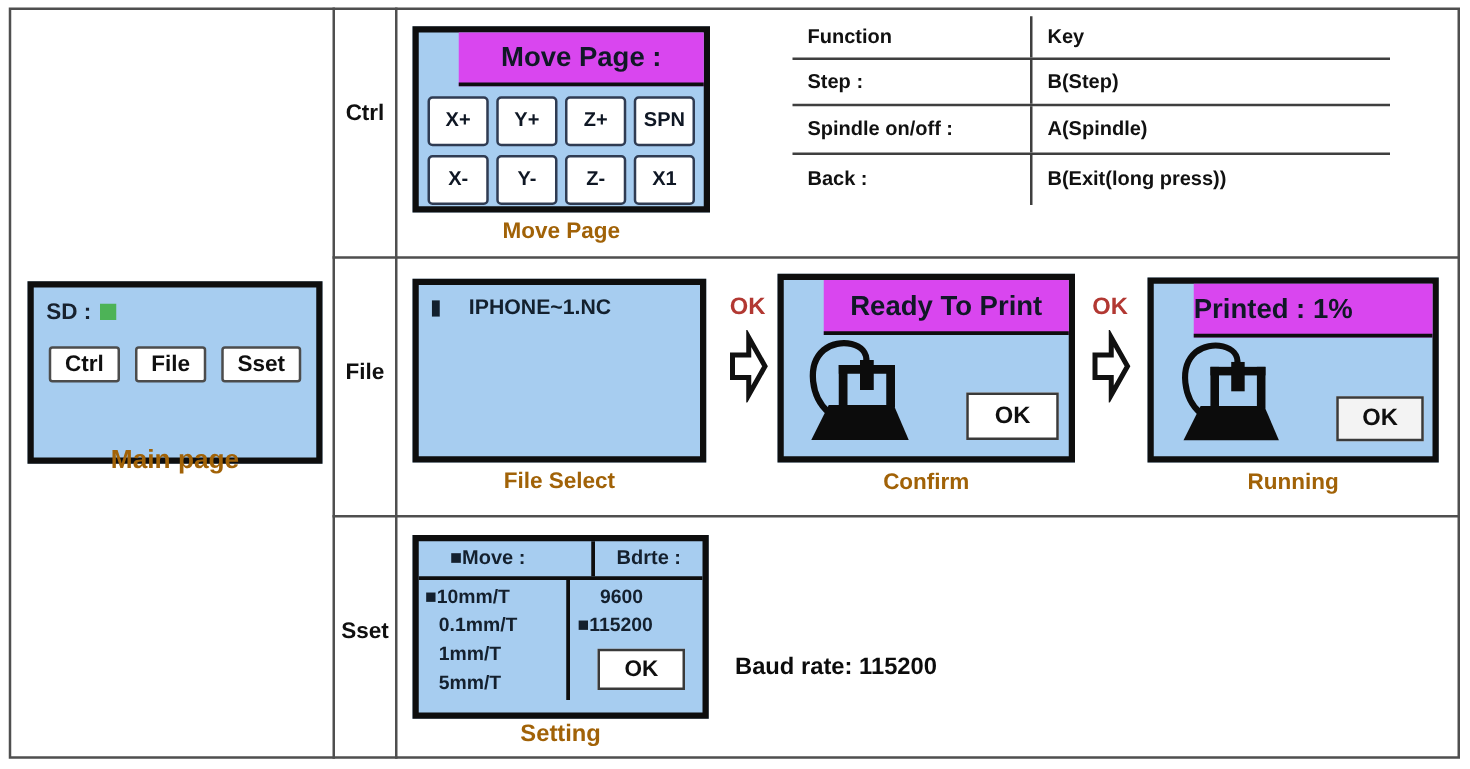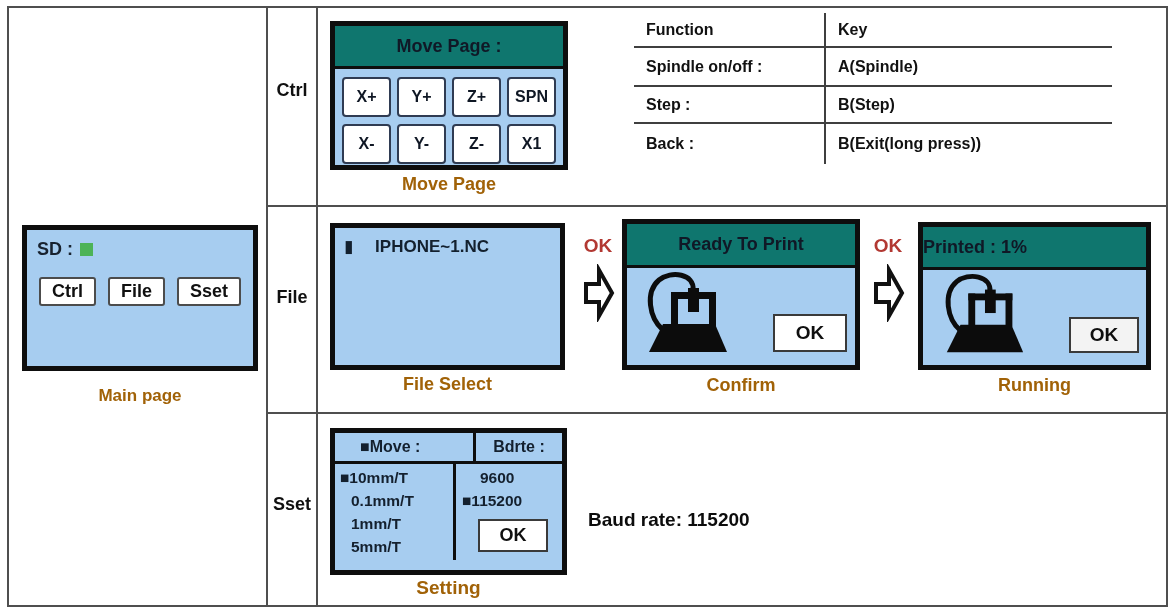--- a/index.html
+++ b/index.html
@@ -11,22 +11,22 @@
   .abs{position:absolute;box-sizing:border-box;}
 
   
   .frame{left:7px;top:6px;width:1161px;height:601px;border:2px solid #4f4f4f;}
   .vline{width:2px;background:#4f4f4f;top:6px;height:601px;}
   .hline{height:2px;background:#4f4f4f;left:266px;width:902px;}
   .rowlabel{left:266px;width:52px;text-align:center;font-size:18px;color:#101010;}
 
   
   .screen{border:5px solid #0e0e0e;background:#a7cdf0;}
-  .scr-header{background:#0f766e;border-bottom:3px solid #0e0e0e;display:flex;align-items:center;
-    justify-content:center;color:#101826;font-size:18px;}
+  .scr-header{background:#d946ef;border-bottom:3px solid #0e0e0e;display:flex;align-items:center;
+    justify-content:center;color:#101826;font-size:22px;margin-left:32px;}
   .caption{text-align:center;font-size:18px;color:#a16207;}
 
   
   .mp-grid{display:grid;grid-template-columns:repeat(4,1fr);gap:7px 6px;padding:8px 7px;}
   .key-btn{background:#ffffff;border:2px solid #2f3b52;border-radius:4px;height:36px;
     display:flex;align-items:center;justify-content:center;font-size:16px;color:#0f1724;}
 
   
   .fk-row{display:flex;align-items:center;border-bottom:2px solid #3f3f3f;}
   .fk-row.last{border-bottom:none;}
@@ -85,46 +85,46 @@
     <div class="key-btn">X1</div>
   </div>
 </div>
 <div class="abs caption" style="left:330px;top:174px;width:238px">Move Page</div>
 
 <div class="abs" style="left:634px;top:13px;width:478px">
   <div class="fk-row" style="height:33px">
     <div class="fk-c1">Function</div>
     <div class="fk-c2">Key</div>
   </div>
+  <div class="fk-row" style="height:35px">
+    <div class="fk-c1">Step :</div>
+    <div class="fk-c2">B(Step)</div>
+  </div>
   <div class="fk-row" style="height:37px">
     <div class="fk-c1">Spindle on/off :</div>
     <div class="fk-c2">A(Spindle)</div>
-  </div>
-  <div class="fk-row" style="height:35px">
-    <div class="fk-c1">Step :</div>
-    <div class="fk-c2">B(Step)</div>
   </div>
   <div class="fk-row last" style="height:40px">
     <div class="fk-c1">Back :</div>
     <div class="fk-c2">B(Exit(long press))</div>
   </div>
 </div>
 
 <div class="abs screen" style="left:22px;top:225px;width:236px;height:146px">
   <div class="sd-row">
     <span>SD :</span>
     <span class="sd-dot"></span>
   </div>
   <div class="mainpage-btns">
     <button class="mainpage-btn">Ctrl</button>
     <button class="mainpage-btn">File</button>
     <button class="mainpage-btn">Sset</button>
   </div>
 </div>
-<div class="abs caption" style="left:22px;top:386px;width:236px;font-size:17px">Main page</div>
+<div class="abs caption" style="left:22px;top:356px;width:236px;font-size:21px">Main page</div>
 
 <div class="abs screen" style="left:330px;top:223px;width:235px;height:147px">
   <div class="file-row">
     <span>▮</span>
     <span style="margin-left:17px">IPHONE~1.NC</span>
   </div>
 </div>
 <div class="abs caption" style="left:330px;top:374px;width:235px">File Select</div>
 
 <div class="abs flow-ok" style="left:576px;top:235px;width:44px">OK</div>
@@ -183,13 +183,13 @@
     </div>
     <div class="set-col-r">
       <div class="opt-9600">9600</div>
       <div>■115200</div>
       <button class="ok-btn" style="margin:7px 0 0 16px;width:70px;height:33px;font-size:18px">OK</button>
     </div>
   </div>
 </div>
 <div class="abs caption" style="left:330px;top:577px;width:237px;font-size:19px">Setting</div>
 
-<div class="abs note" style="left:588px;top:509px">Baud rate: 115200</div>
+<div class="abs note" style="left:588px;top:523px">Baud rate: 115200</div>
 
 </body></html>

